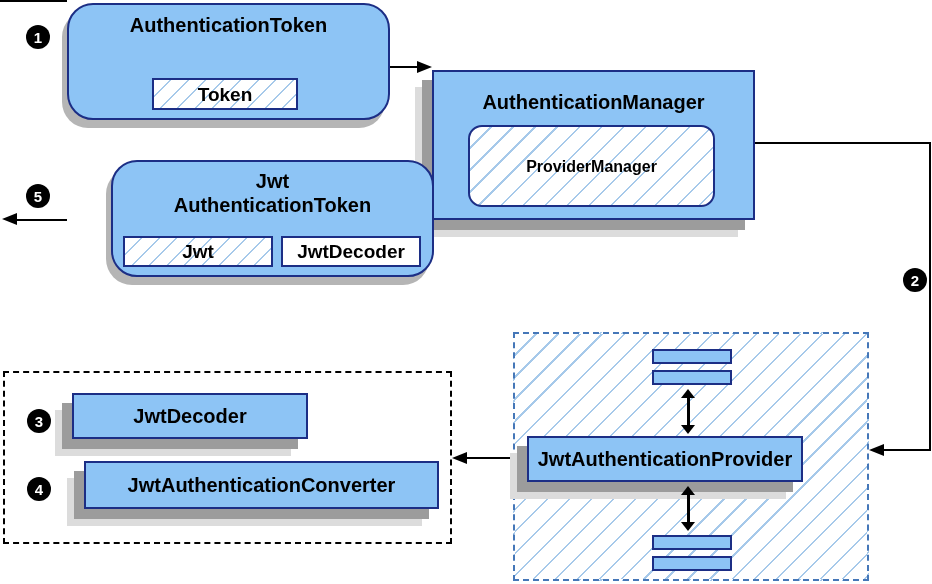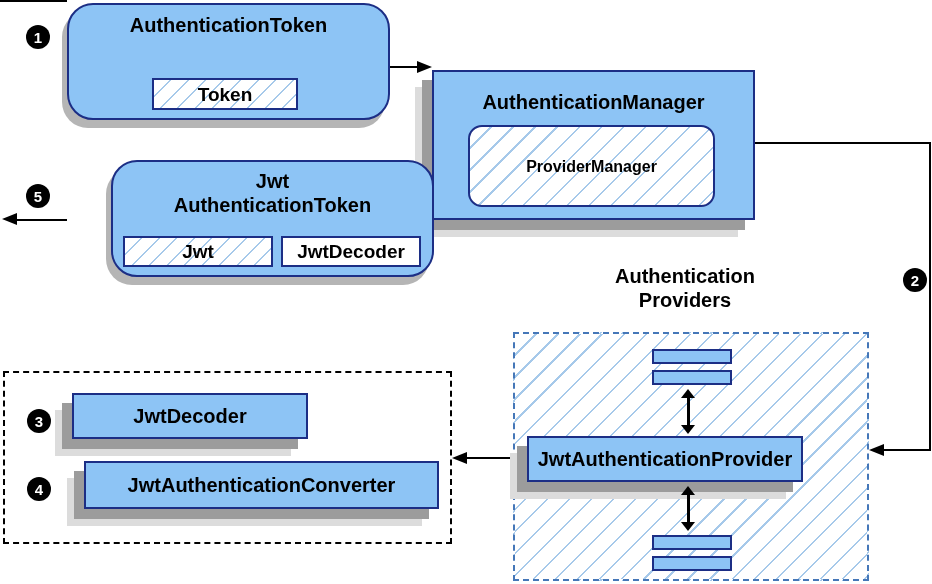--- a/index.html
+++ b/index.html
@@ -87,24 +87,20 @@
       <div>AuthenticationToken</div>
     </div>
     <div class="abs inner-box hatch-small" style="left:10px;top:74px;width:150px;height:31px;">
       <span>Jwt</span>
     </div>
     <div class="abs inner-box" style="left:168px;top:74px;width:140px;height:31px;background:#fff;">
       <span>JwtDecoder</span>
     </div>
   </div>
 
-  <div class="abs title" style="left:577px;top:264px;width:216px;">
-    <div>Authentication</div>
-    <div>Providers</div>
-  </div>
 
   <div class="abs dashed-blue hatch" style="left:513px;top:332px;width:356px;height:249px;"></div>
 
   <div class="abs bar" style="left:652px;top:349px;width:80px;height:15px;"></div>
   <div class="abs bar" style="left:652px;top:370px;width:80px;height:15px;"></div>
 
   <div class="abs tri tri-up" style="left:681px;top:389px;"></div>
   <div class="abs shaft" style="left:687px;top:396px;height:31px;"></div>
   <div class="abs tri tri-down" style="left:681px;top:425px;"></div>
 

